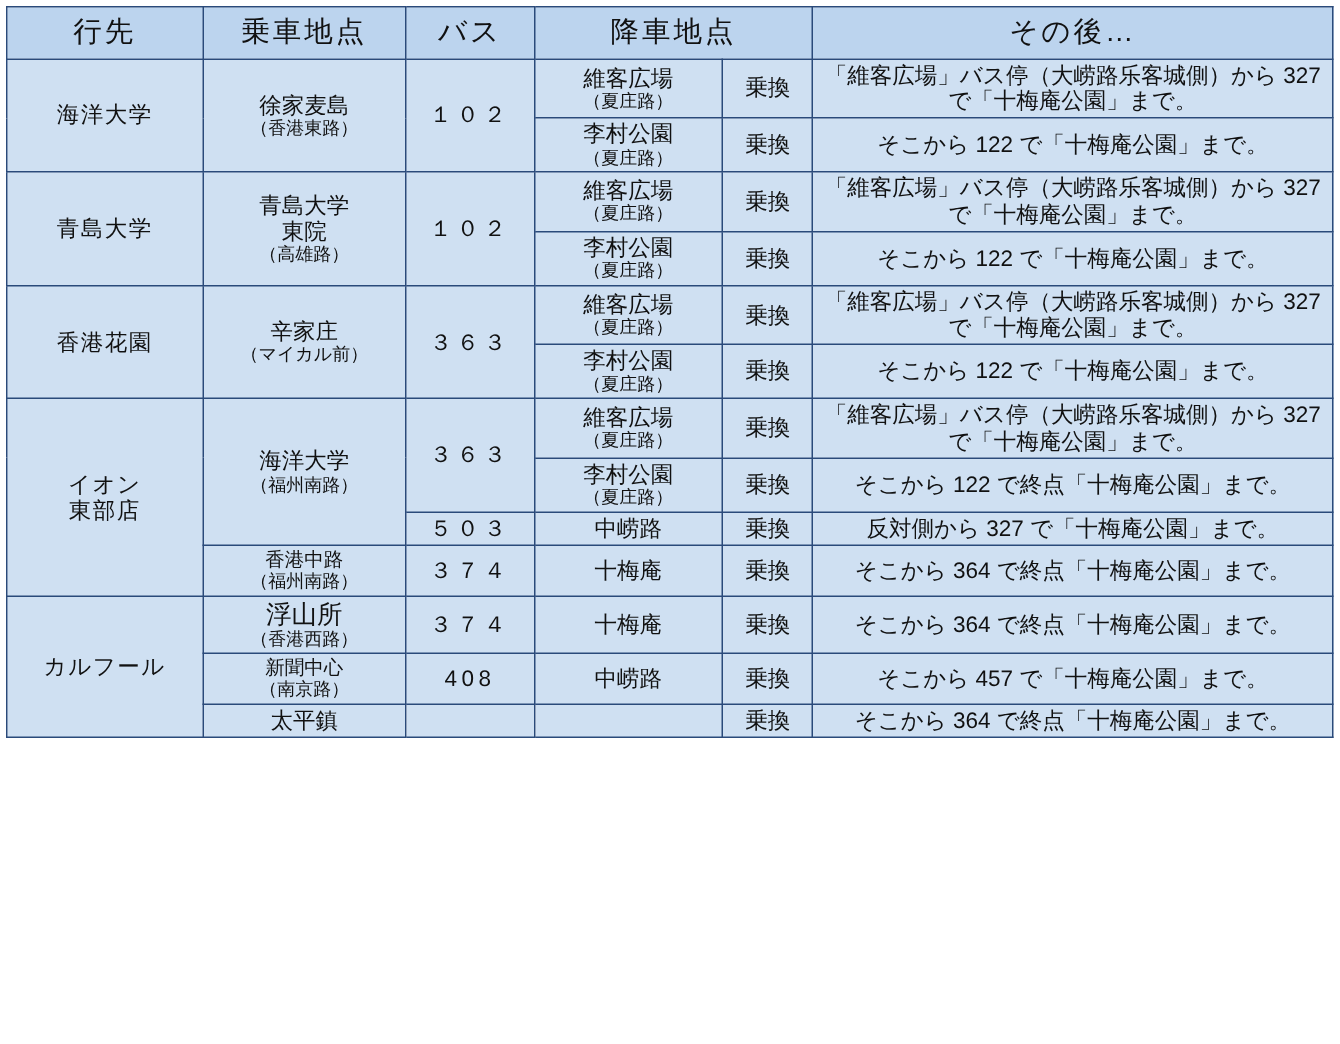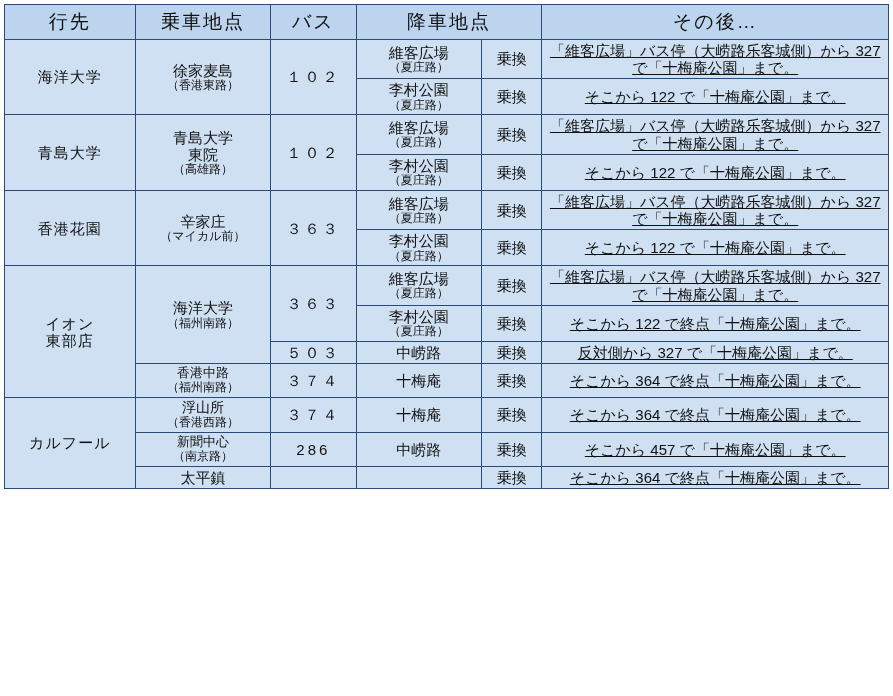--- a/index.html
+++ b/index.html
@@ -74,21 +74,20 @@
   }
   td.transfer {
     font-size: 13px;
   }
   td.after {
     font-size: 13px;
     text-align: left;
     line-height: 1.3;
     padding-left: 4px;
     padding-right: 4px;
-    text-decoration: underline;
   }
   .dest-two-line { line-height: 1.7; }
   .clip-row td { height: 10px; overflow: hidden; }
 </style>
 </head>
 <body>
 
 <div id="page">
 
   <table class="bus-table">
@@ -222,36 +221,36 @@
         <td class="alight">
           <span>十梅庵</span>
         </td>
         <td class="transfer">乗換</td>
         <td class="after">そこから 364 で終点「十梅庵公園」まで。</td>
       </tr>
 
       <tr>
         <td class="dest" rowspan="3">カルフール</td>
         <td class="board">
-          <span class="sub" style="font-size:14px">浮山所</span>
+          <span class="sub" style="font-size:17px">浮山所</span>
           <span class="sub">（香港西路）</span>
         </td>
         <td class="bus">３７４</td>
         <td class="alight">
           <span>十梅庵</span>
         </td>
         <td class="transfer">乗換</td>
         <td class="after">そこから 364 で終点「十梅庵公園」まで。</td>
       </tr>
       <tr>
         <td class="board">
           <span class="sub" style="font-size:13px">新聞中心</span>
           <span class="sub">（南京路）</span>
         </td>
-        <td class="bus">286</td>
+        <td class="bus">408</td>
         <td class="alight">
           <span>中崂路</span>
         </td>
         <td class="transfer">乗換</td>
         <td class="after">そこから 457 で「十梅庵公園」まで。</td>
       </tr>
 
       <tr class="clip-row">
         <td class="board">太平鎮</td>
         <td class="bus"></td>

